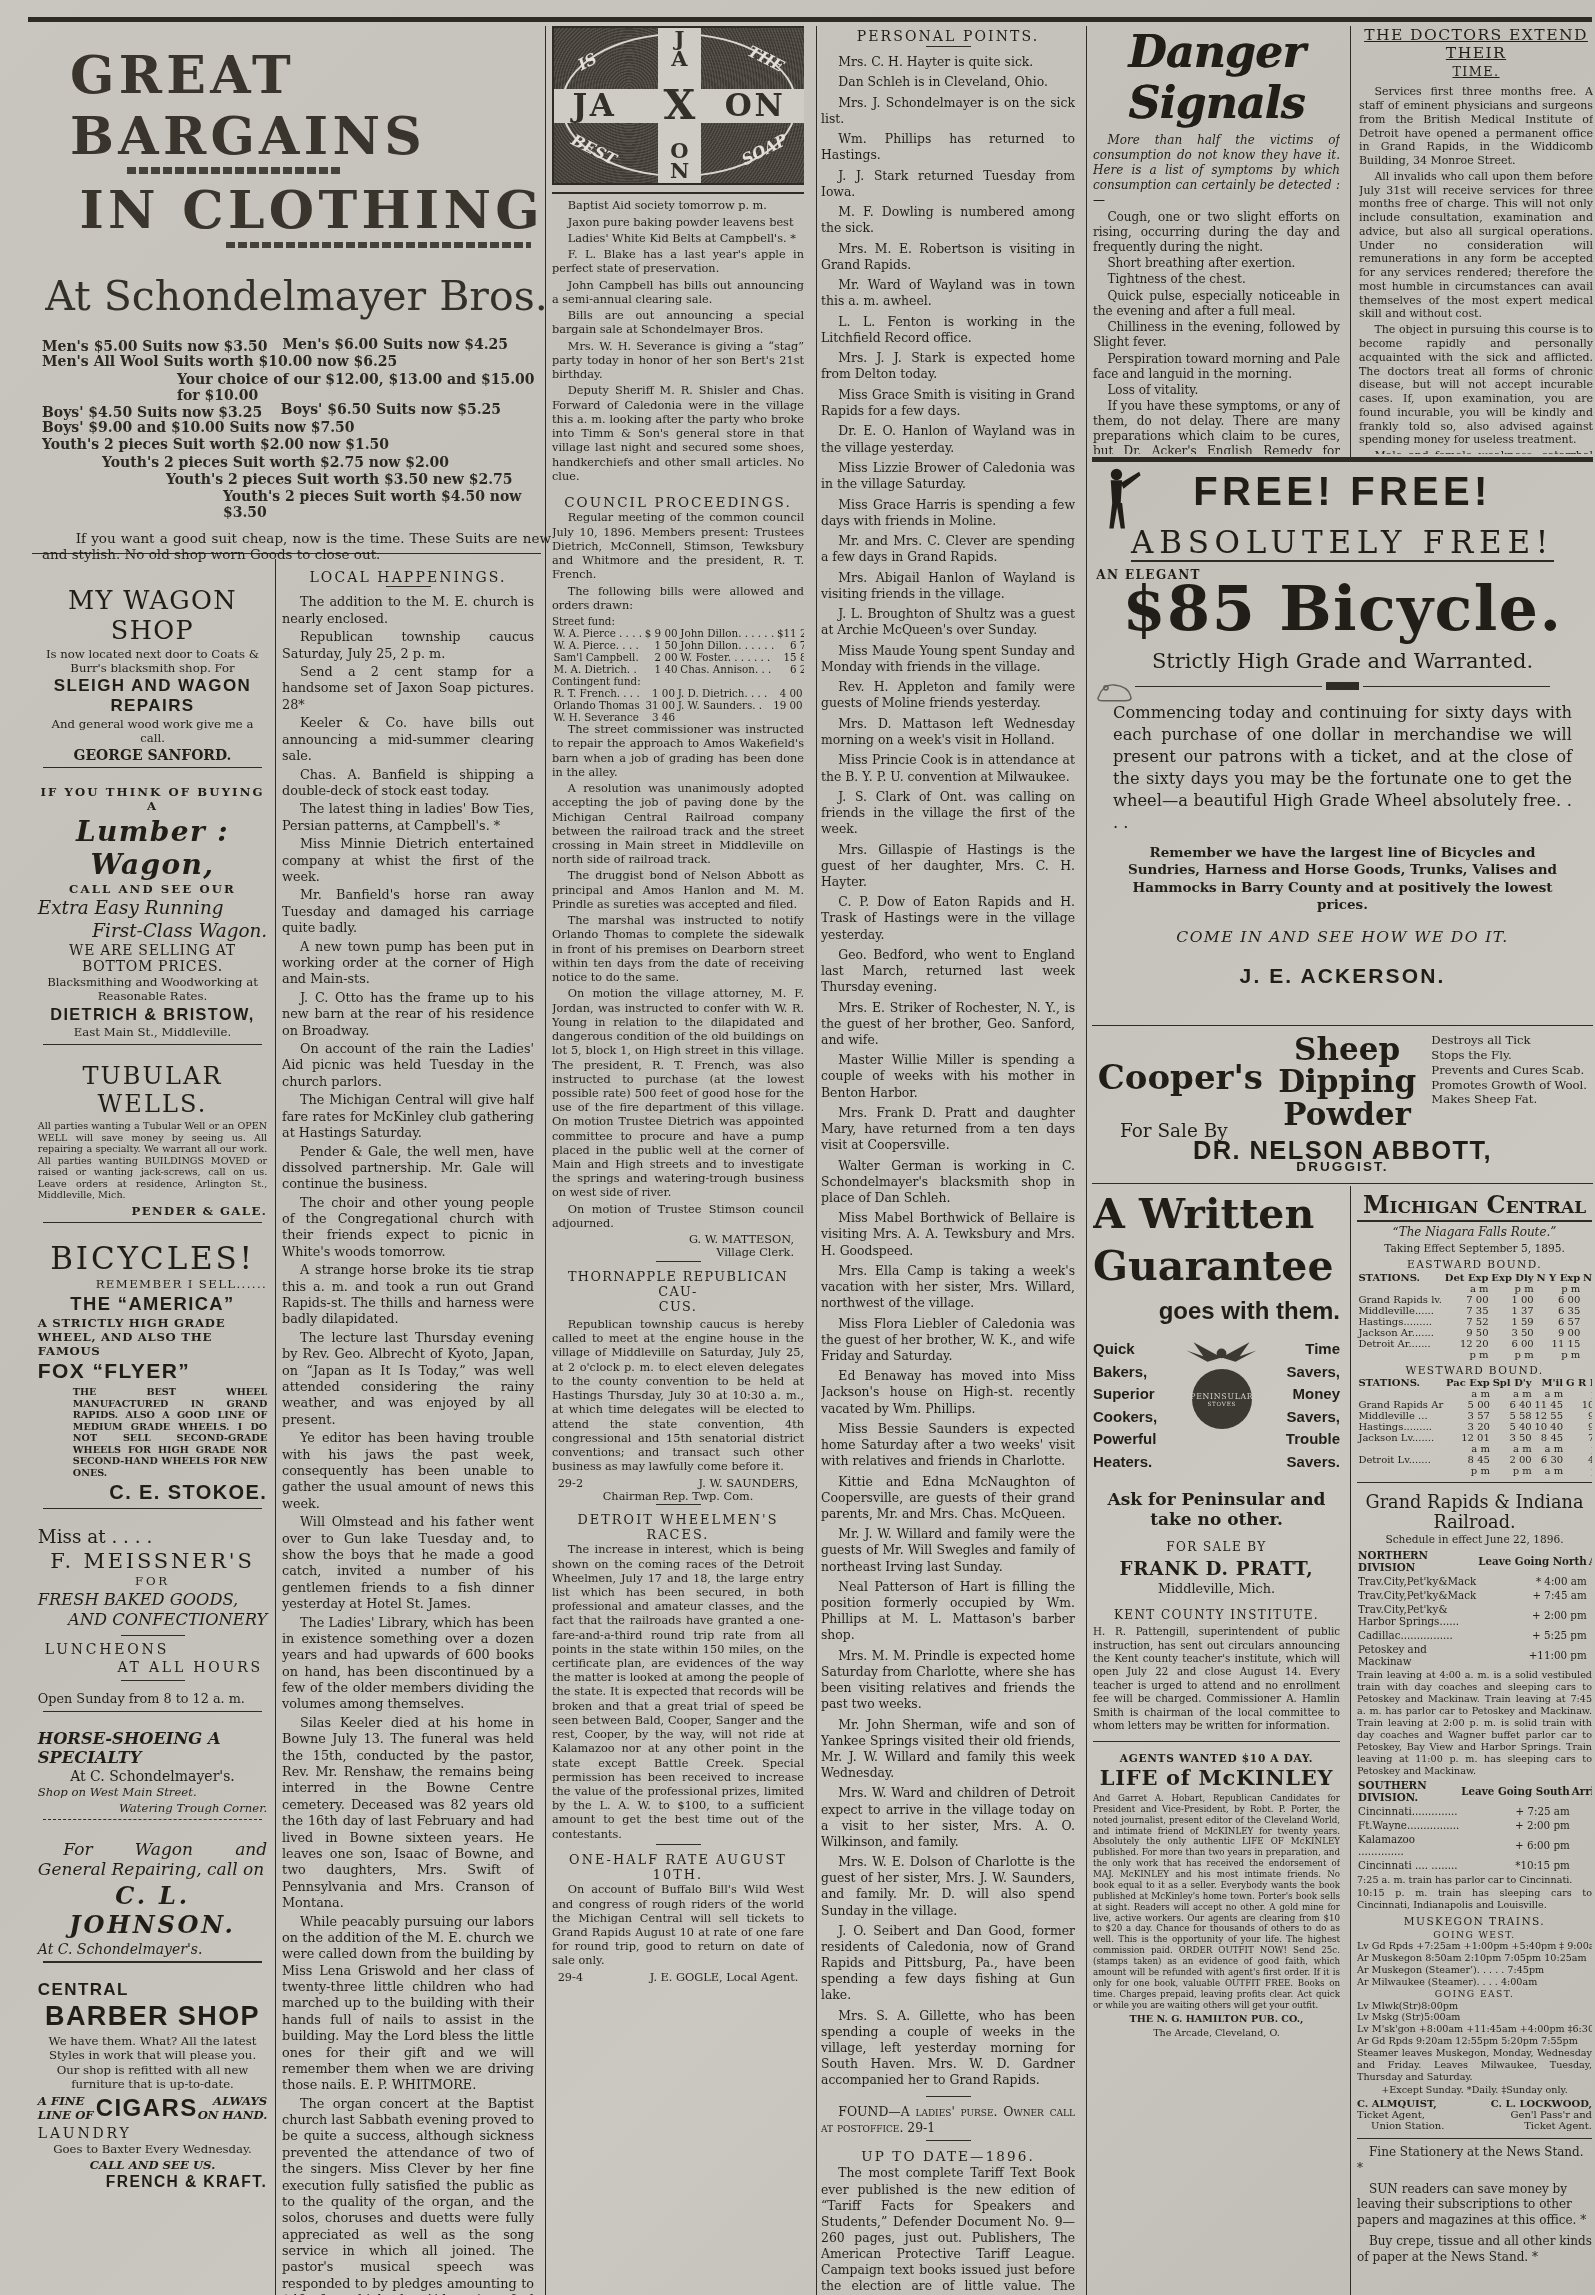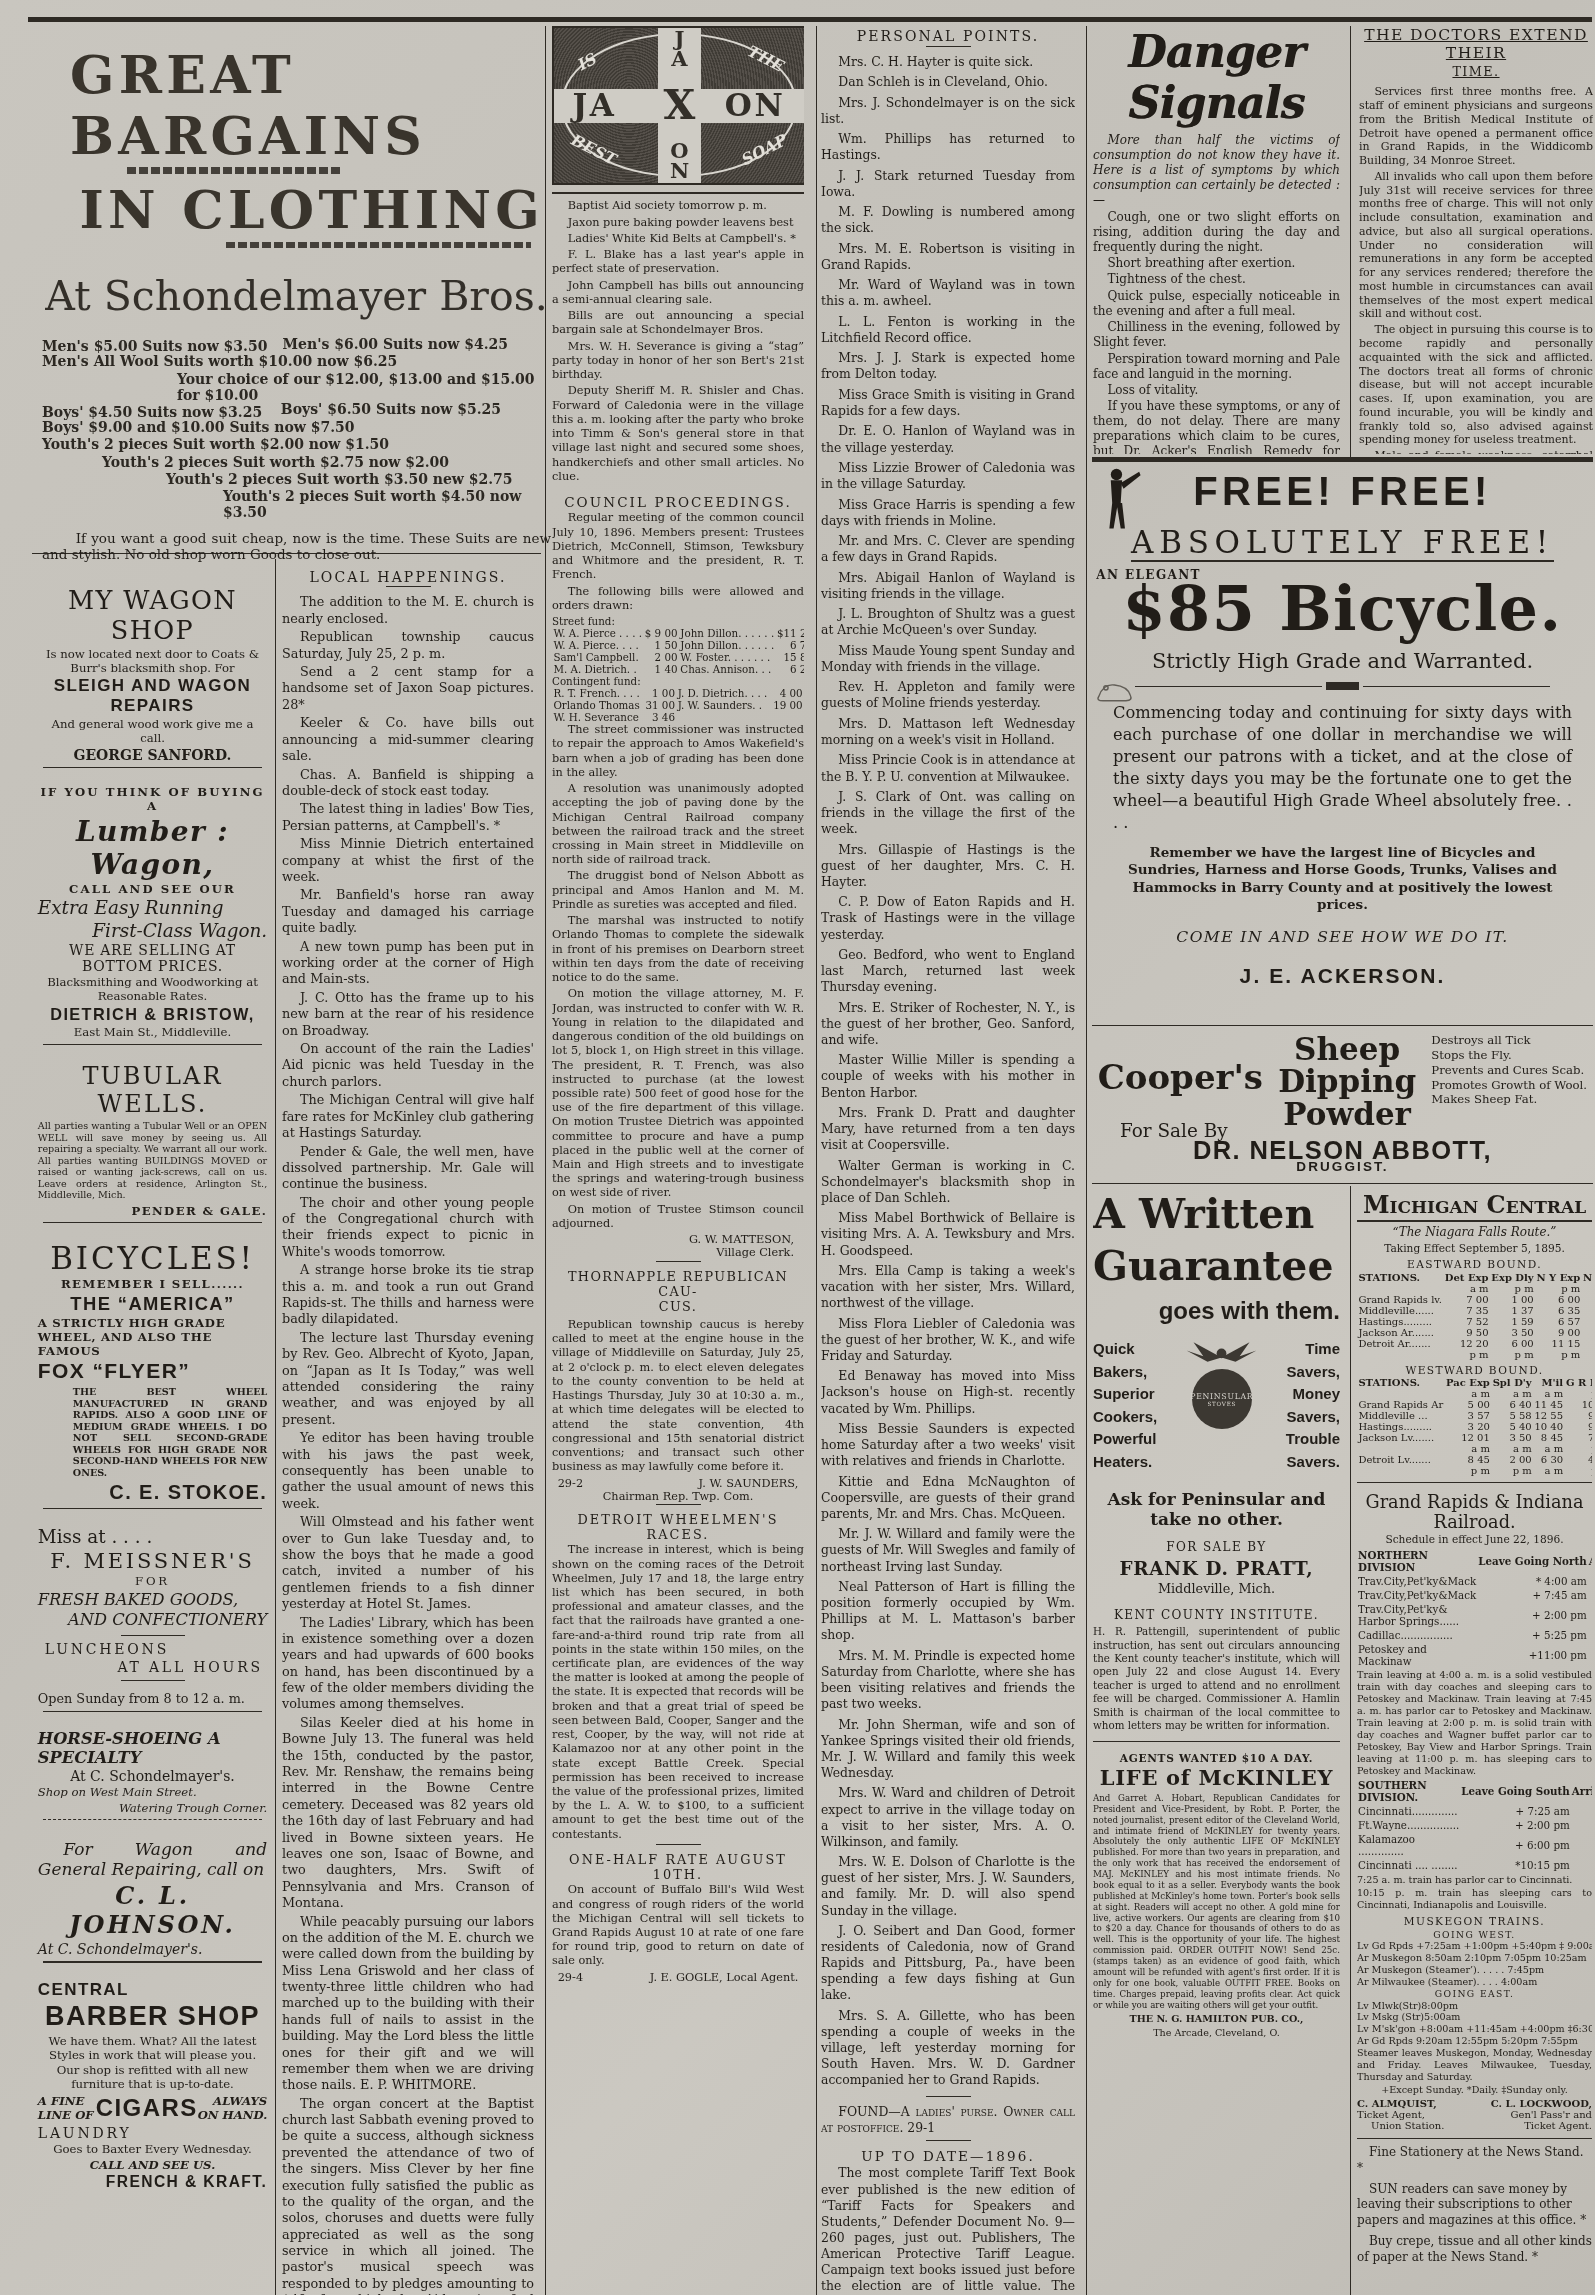--- a/index.html
+++ b/index.html
@@ -190,21 +190,21 @@
       <div class="rule"></div>
     </div>
     <div class="ad">
       <div class="a-big" style="font-size:24px;letter-spacing:2.1px;">TUBULAR WELLS.</div>
       <p class="a-body tiny">All parties wanting a Tubular Well or an OPEN WELL will save money by seeing us. All repairing a specialty.  We warrant all our work.  All parties wanting BUILDINGS MOVED or raised or wanting jack-screws, call on us.  Leave orders at residence, Arlington St., Middleville, Mich.</p>
       <div class="a-sm" style="text-align:right;font-weight:bold;letter-spacing:1.4px;">PENDER &amp; GALE.</div>
       <div class="rule"></div>
     </div>
     <div class="ad">
       <div class="a-big" style="font-size:31px;letter-spacing:2.8px;">BICYCLES!</div>
-      <div class="a-sm" style="text-align:center;font-weight:bold;letter-spacing:1.4px;">REMEMBER I SELL......</div>
+      <div class="a-sm" style="text-align:right;font-weight:normal;letter-spacing:1.4px;">REMEMBER I SELL......</div>
       <div class="a-med stencil" style="font-size:18.4px;">THE  “AMERICA”</div>
       <div class="a-sm" style="text-align:left;letter-spacing:0.7px;font-weight:bold;">A STRICTLY HIGH GRADE WHEEL, AND ALSO THE FAMOUS</div>
       <div class="a-med stencil" style="font-size:21px;text-align:left;">FOX “FLYER”</div>
       <p class="a-body tiny" style="padding-left:35px;font-weight:bold;">THE BEST WHEEL MANUFACTURED IN GRAND RAPIDS. ALSO A GOOD LINE OF MEDIUM GRADE WHEELS.  I DO NOT SELL SECOND-GRADE WHEELS FOR HIGH GRADE NOR SECOND-HAND WHEELS FOR NEW ONES.</p>
       <div class="a-med stencil" style="font-size:20px;text-align:right;">C. E. STOKOE.</div>
       <div class="rule"></div>
     </div>
     <div class="ad">
       <div class="a-med" style="text-align:left;font-size:18.4px;">Miss at . . . .</div>
       <div class="a-big" style="font-size:21px;letter-spacing:2.8px;">F. MEISSNER'S</div>
@@ -445,21 +445,21 @@
     <p class="para" style="font-variant:small-caps;">FOUND—A ladies' purse.   Owner call at postoffice.                              29-1</p>
     <div class="sec-rule"></div>
     <div class="sec-head" style="font-size:13.5px;margin-top:1.4px;">UP TO DATE—1896.</div>
     <p class="para">The most complete Tariff Text Book ever published is the new edition of “Tariff Facts for Speakers and Students,” Defender Document No. 9—260 pages, just out.  Publishers, The American Protective Tariff League.  Campaign text books issued just before the election are of little value.  The Tariff League is to be congratulated on its foresight in getting out its hand book so early in the year.  Order by number only.  Sent to any address for twenty-five cents.  Address W. F. Wakeman Gen. Sec. 135 West 23d St., New York.</p>
   </div>
 
   <div class="col c5" style="left:1093px;top:25.5px;width:247px;height:428px;">
     <div class="danger-title">Danger Signals</div>
     <p class="sym" style="font-style:italic;">More than half the victims of consumption do not know they have it.   Here is a list of symptoms by which consumption can certainly be detected :—</p>
     <div>
-        <p class="sym">Cough, one or two slight efforts on rising, addition during the day and frequently during the night.</p>
+        <p class="sym">Cough, one or two slight efforts on rising, occurring during the day and frequently during the night.</p>
         <p class="sym">Short breathing after exertion.</p>
         <p class="sym">Tightness of the chest.</p>
         <p class="sym">Quick pulse, especially noticeable in the evening and after a full meal.</p>
         <p class="sym">Chilliness in the evening, followed by Slight fever.</p>
         <p class="sym">Perspiration toward morning and Pale face and languid in the morning.</p>
         <p class="sym">Loss of vitality.</p>
       </div>
     <p class="sym">If you have these symptoms, or any of them, do not delay.  There are many preparations which claim to be cures, but Dr. Acker's English Remedy for Consumption has the highest endorsements, and has stood the test of years.  It will arrest consumption in its earlier stages, and drive away the symptoms named.  It is manufactured by the Acker Medicine Co., 16 and 18 Chambers St., New York, and sold by all reputable druggists.</p>
   </div>
 

